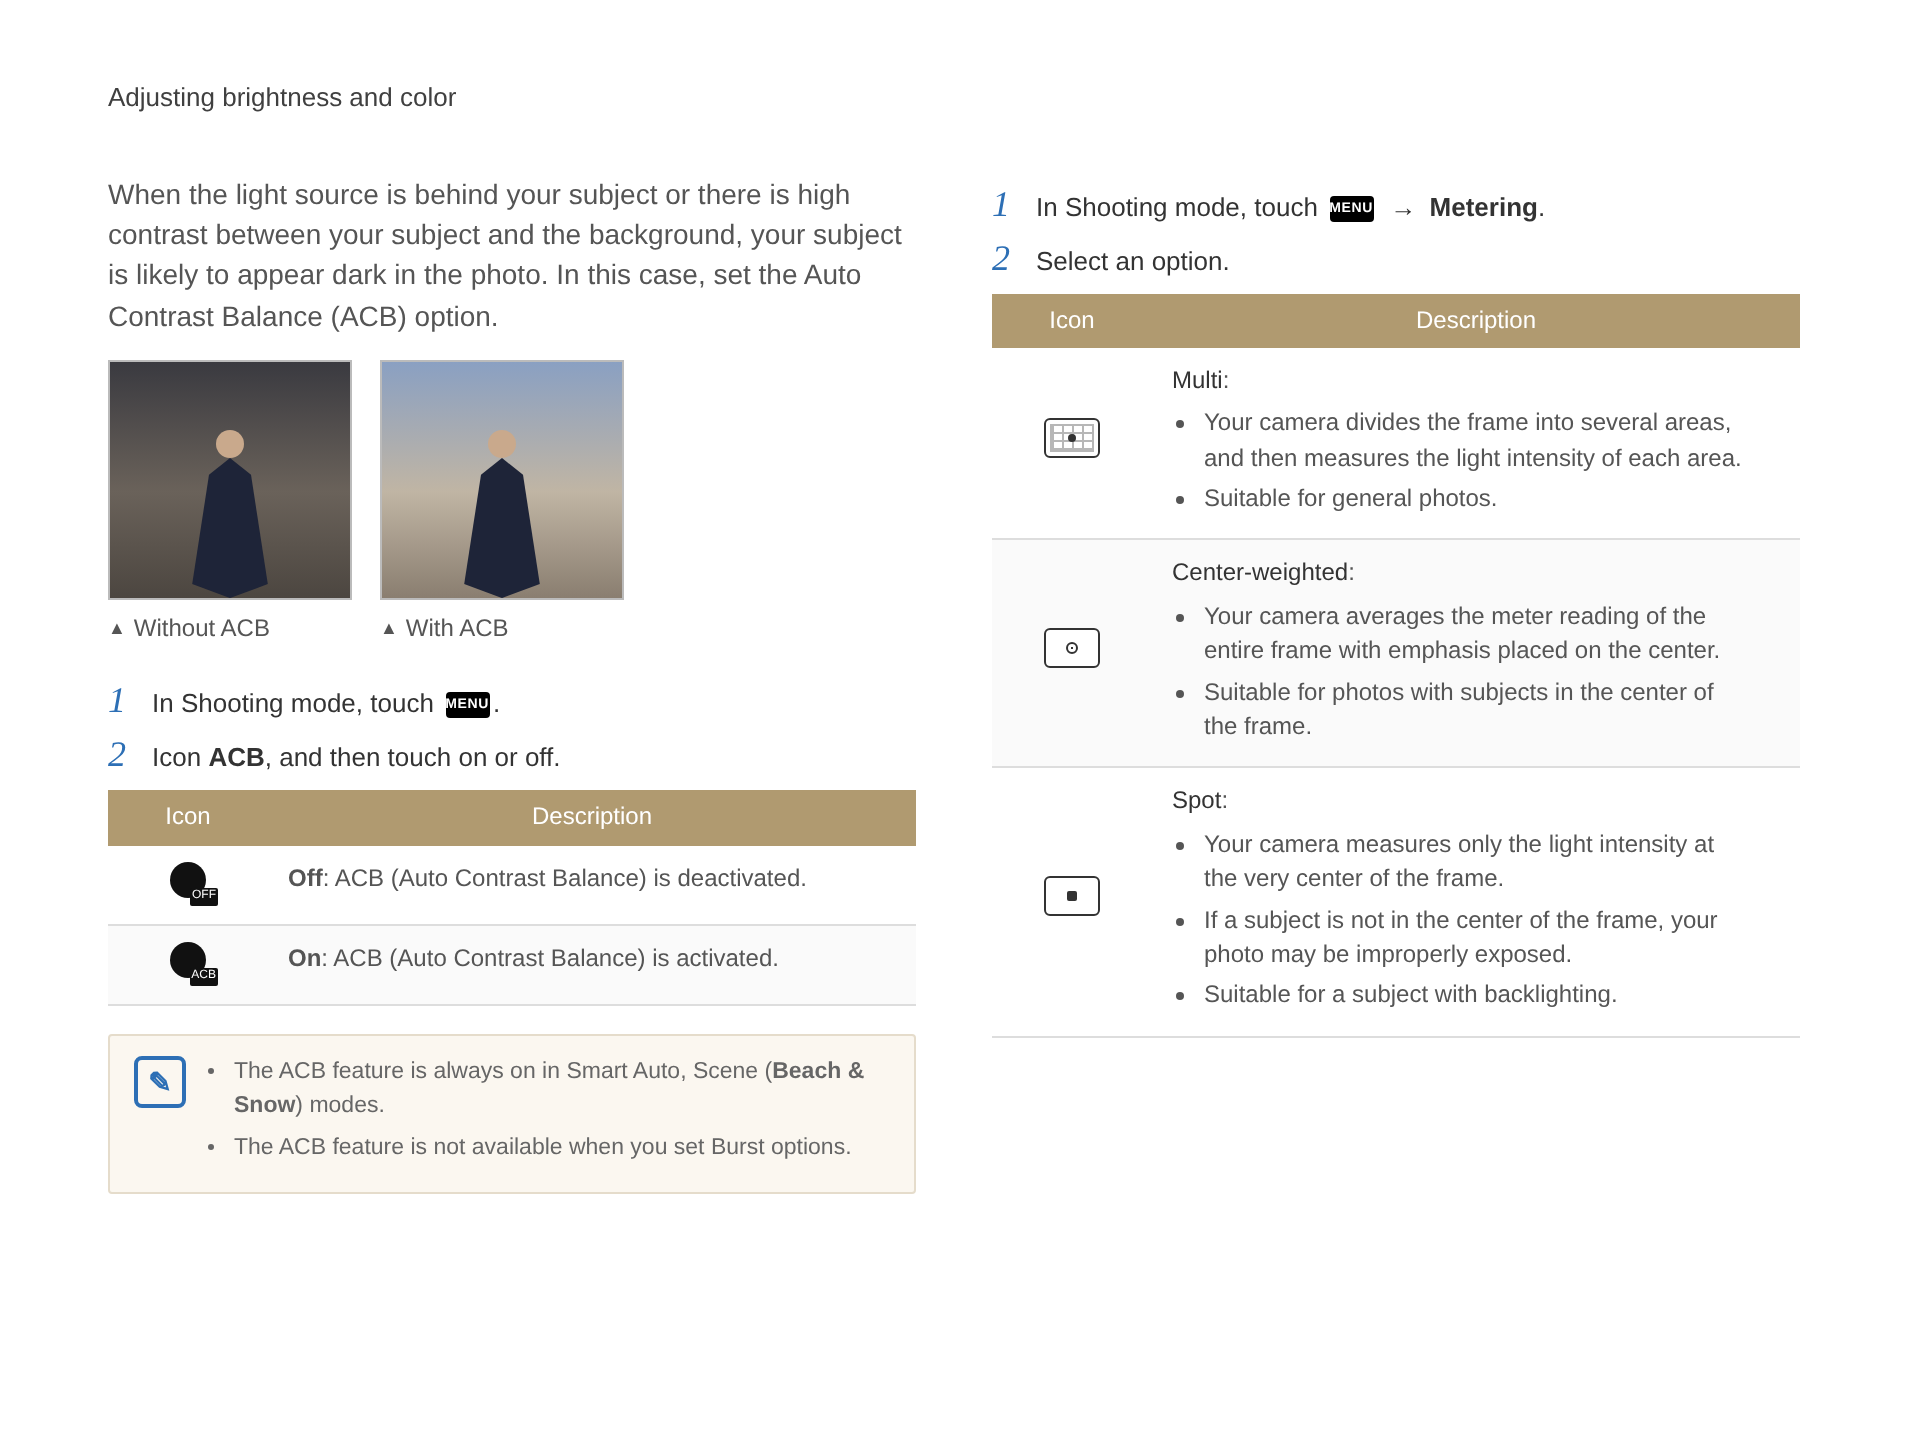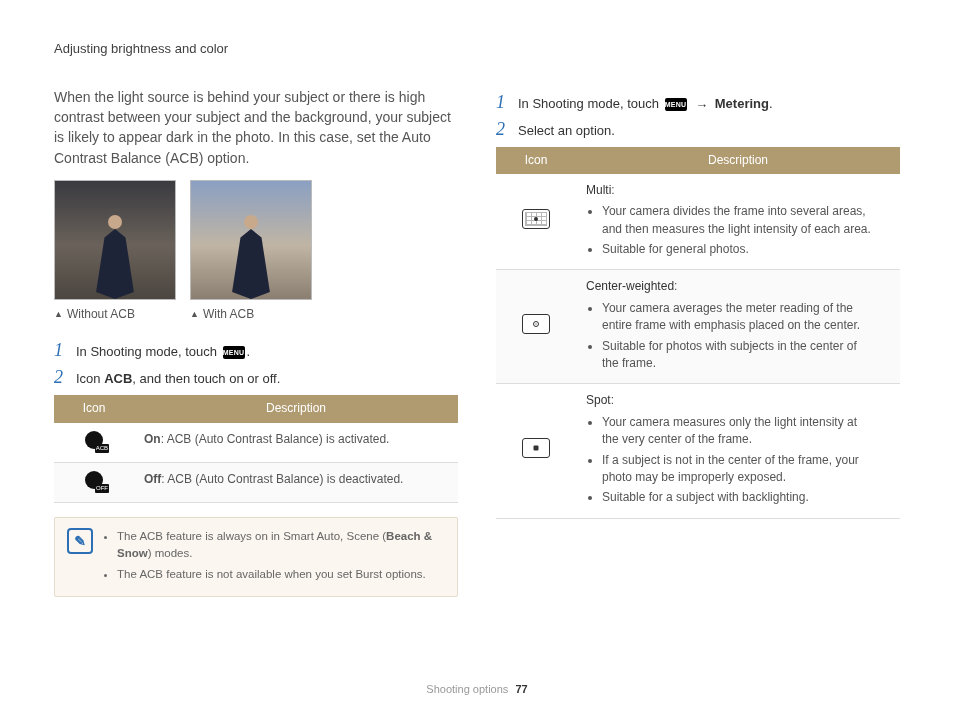--- a/index.html
+++ b/index.html
@@ -179,26 +179,26 @@
         </div>
       </div>
 
       <table class="icon-table">
         <tbody>
             <tr>
           <th>Icon</th>
           <th>Description</th>
         </tr>
         <tr>
+          <td><span class="acb-icon" data-sub="OFF"></span></td>
+          <td><b>Off</b><span>: ACB (Auto Contrast Balance) is deactivated.</span></td>
+        </tr>
+        <tr>
           <td><span class="acb-icon" data-sub="ACB"></span></td>
           <td><b>On</b><span>: ACB (Auto Contrast Balance) is activated.</span></td>
-        </tr>
-        <tr>
-          <td><span class="acb-icon" data-sub="OFF"></span></td>
-          <td><b>Off</b><span>: ACB (Auto Contrast Balance) is deactivated.</span></td>
         </tr>
       </tbody>
         </table>
 
       <div class="note-box">
         <div class="note-icon">✎</div>
         <ul>
           <li><span>The ACB feature is always on in Smart Auto, Scene (</span><b>Beach &amp; Snow</b><span>) modes.</span></li>
           <li>The ACB feature is not available when you set Burst options.</li>
         </ul>
@@ -253,16 +253,13 @@
               <li>If a subject is not in the center of the frame, your photo may be improperly exposed.</li>
               <li>Suitable for a subject with backlighting.</li>
             </ul>
           </td>
         </tr>
       </tbody>
         </table>
     </div>
   </div>
 
-  <div class="footer">
-    <span>Shooting options</span> <span class="pn">77</span>
-  </div>
 </div>
 
 </body></html>

